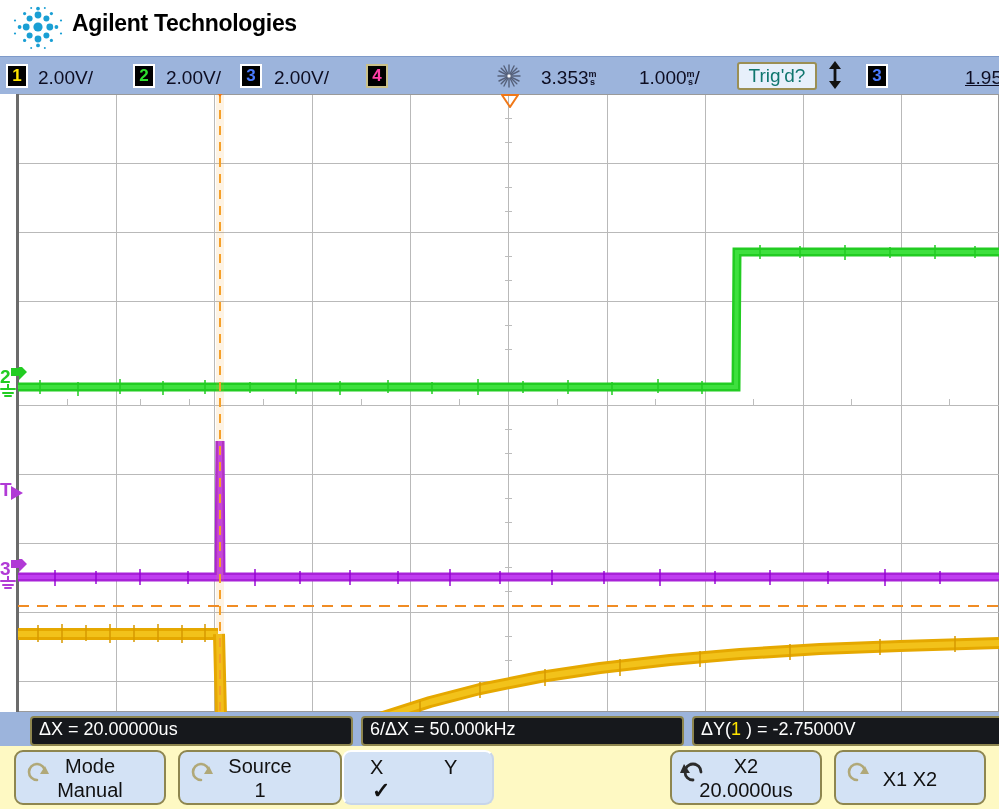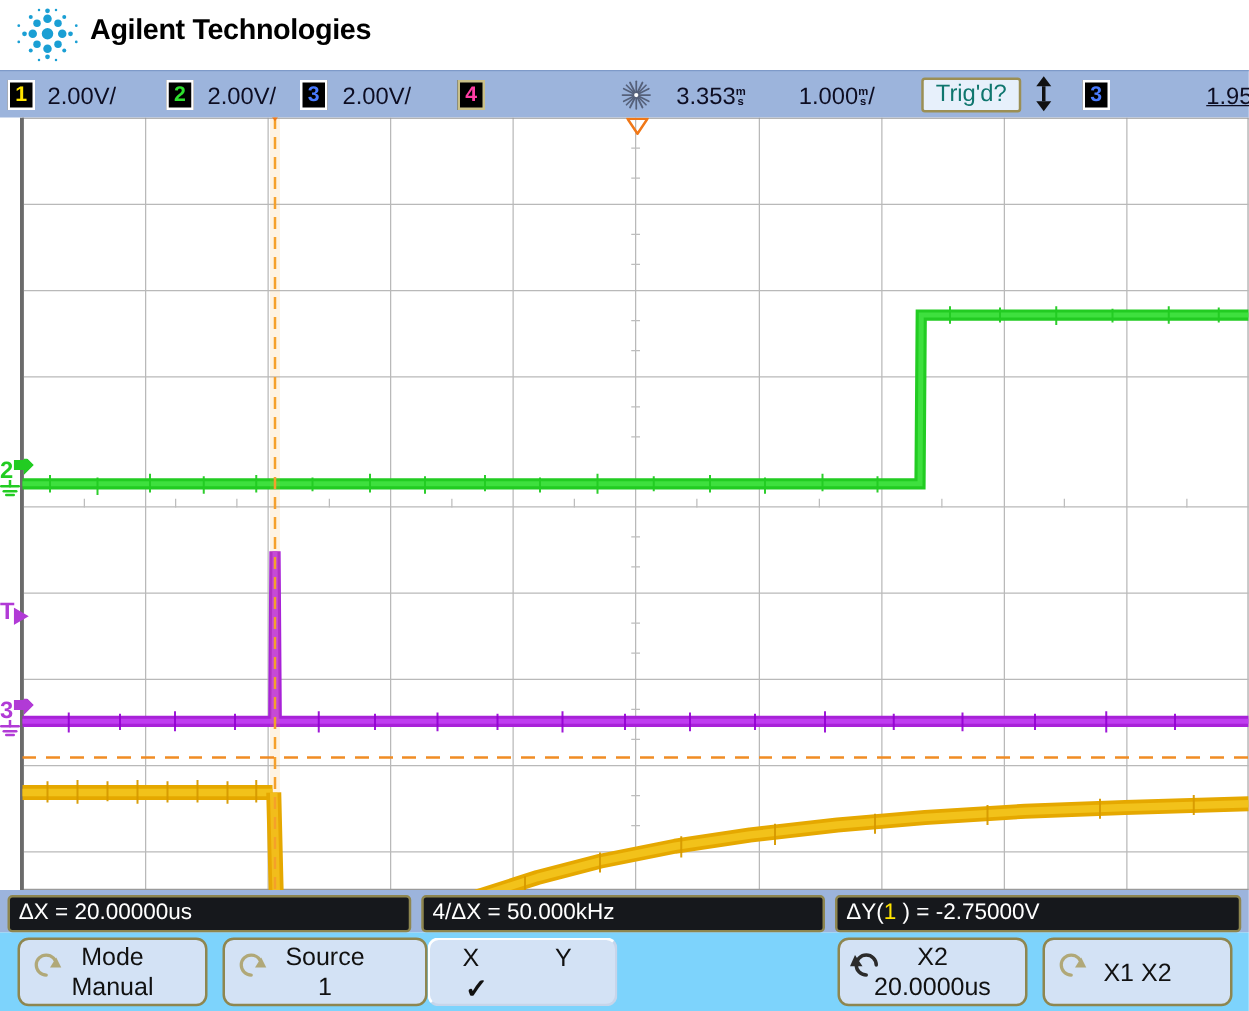--- a/index.html
+++ b/index.html
@@ -52,24 +52,24 @@
      border-left:8px solid transparent;border-right:8px solid transparent;border-top:11px solid transparent;}
   #x2-flag svg{position:absolute;left:-8px;top:-3px;}
 
   
   .chmark{position:absolute;left:0;width:22px;font-size:19px;font-weight:bold;line-height:16px;}
 
   
   #measbar{position:absolute;left:0;top:712px;width:999px;height:34px;background:#9cb4dc;}
   .measbox{position:absolute;top:4px;height:30px;background:#16181c;border:2px solid #8e864f;
            border-radius:4px;box-sizing:border-box;color:#ffffff;font-size:18px;
-           line-height:22px;padding-left:7px;white-space:nowrap;}
-
-  
-  #keys{position:absolute;left:0;top:746px;width:999px;height:63px;background:#7dd3fc;}
+           line-height:22px;padding-left:7px;white-space:nowrap;margin-left:24px;}
+
+  
+  #keys{position:absolute;left:0;top:746px;width:999px;height:63px;background:#fef9c3;}
   .key{position:absolute;top:4px;height:55px;background:#d3e2f5;border:2px solid #8e864f;
        border-radius:9px;box-sizing:border-box;}
   .key.plain{border-color:#ffffff;border-bottom-color:#c7d5ea;border-right-color:#c7d5ea;}
   .key .l1{position:absolute;left:0;right:0;top:3px;text-align:center;font-size:20px;color:#111;}
   .key .l2{position:absolute;left:0;right:0;top:27px;text-align:center;font-size:20px;color:#111;}
   .key .knob{position:absolute;left:8px;top:7px;width:26px;height:26px;}
   .key .xy{position:absolute;top:4px;font-size:20px;color:#111;}
   .key .chk{position:absolute;left:28px;top:26px;font-size:22px;color:#111;font-weight:bold;}
 </style>
 </head>
@@ -361,21 +361,21 @@
         <line x1="5" y1="9" x2="15" y2="9"></line>
           <line x1="7" y1="12" x2="13" y2="12"></line>
       </g>
     </svg>
   </div>
 
 </div>
 
 <div id="measbar">
   <div class="measbox" style="left:6px;width:323px;">ΔX = 20.00000us</div>
-  <div class="measbox" style="left:337px;width:323px;">4/ΔX = 50.000kHz</div>
+  <div class="measbox" style="left:337px;width:323px;">6/ΔX = 50.000kHz</div>
   <div class="measbox" style="left:668px;width:325px;">
     <span>ΔY(</span><span style="color:#ffe400">1</span><span> ) = -2.75000V</span>
   </div>
 </div>
 
 <div id="keys">
 
   <div class="key" style="left:14px;width:152px;">
     <span class="knob">
       <svg width="26" height="26" viewBox="0 0 26 26">

